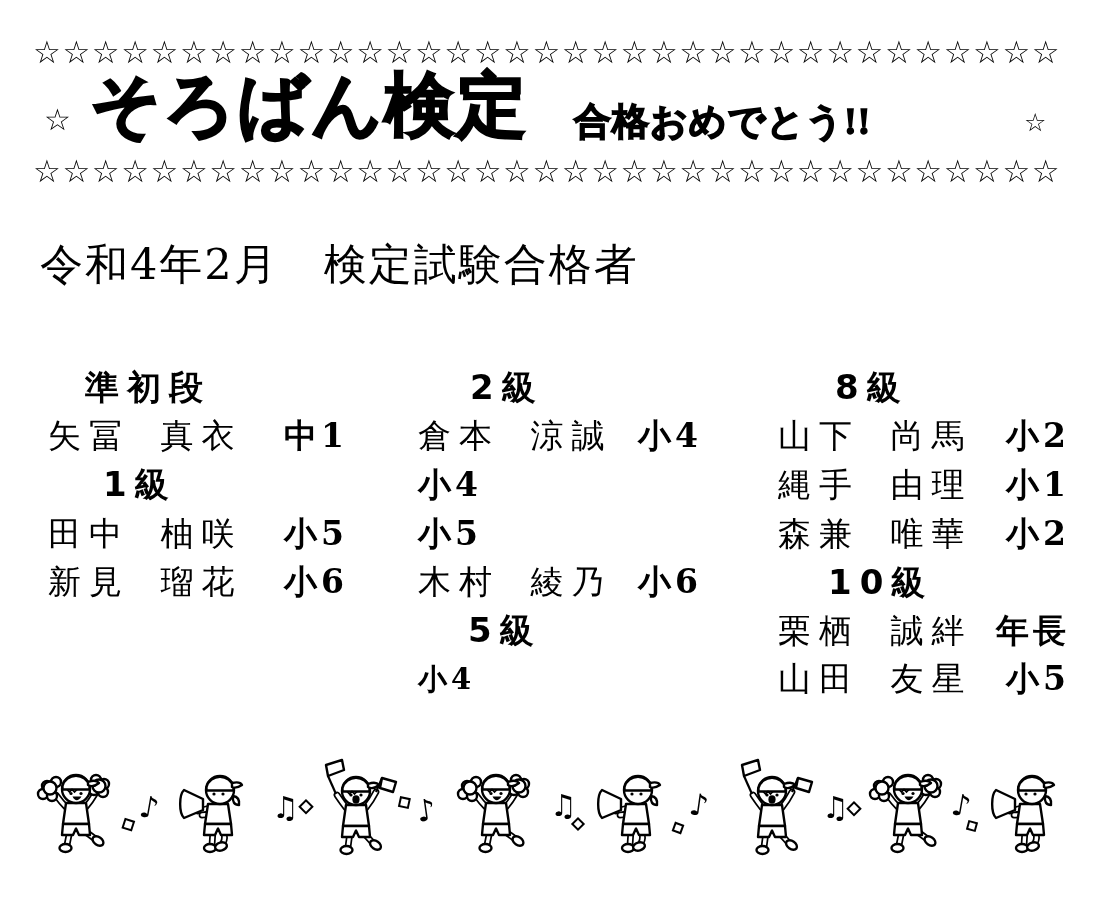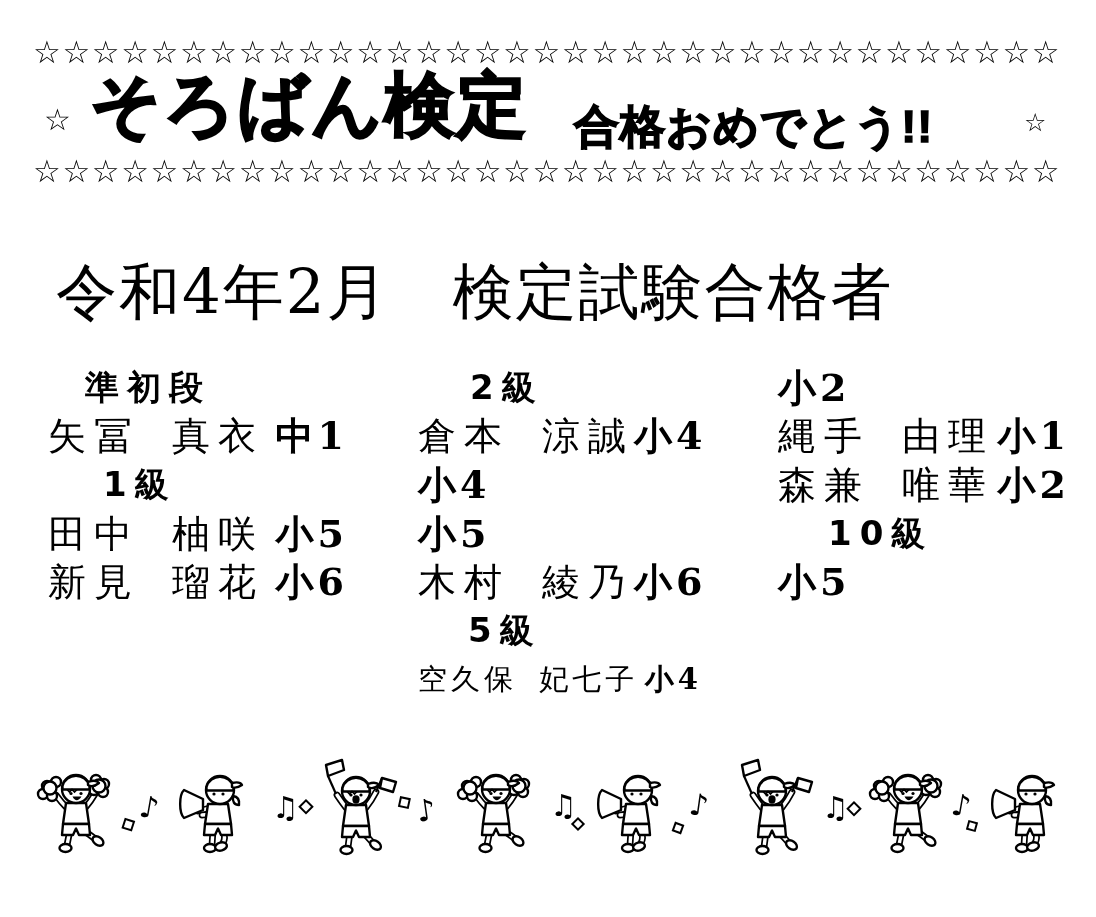--- a/index.html
+++ b/index.html
@@ -10,32 +10,32 @@
          font-family:"DejaVu Sans",sans-serif;font-size:31px;line-height:38px;color:#000;}
   .stars-top{top:33px;}
   .stars-bot{top:152px;}
   
   .star-sm{position:absolute;font-family:"DejaVu Sans",sans-serif;color:#000;}
   .star-left{left:44px;top:102px;font-size:30px;}
   .star-right{left:1024px;top:108px;font-size:25px;}
   .title{position:absolute;left:90px;top:66px;margin:0;font-family:"DejaVu Sans",sans-serif;
          font-weight:bold;font-size:70px;line-height:1.12;letter-spacing:2px;
          -webkit-text-stroke:2.2px #000;}
-  .subtitle{position:absolute;left:574px;top:100px;font-family:Liberation Sans, sans-serif;
-         font-weight:bold;font-size:45px;line-height:1.2;letter-spacing:1px;
+  .subtitle{position:absolute;left:574px;top:100px;font-family:Liberation Serif, serif;
+         font-weight:bold;font-size:37px;line-height:1.2;letter-spacing:1px;
          -webkit-text-stroke:1.5px #000;font-style:italic;font-style:normal;}
   
-  .heading{position:absolute;left:40px;top:236px;margin:16px;font-weight:500;
-         font-family:"DejaVu Serif",serif;font-size:61px;letter-spacing:2px;}
+  .heading{position:absolute;left:40px;top:236px;margin:0;font-weight:500;
+         font-family:"DejaVu Serif",serif;font-size:43px;letter-spacing:2px;}
   
   .col{position:absolute;top:364px;}
   .row{height:48.6px;display:flex;align-items:center;}
   .level{font-family:"DejaVu Sans",sans-serif;font-weight:600;font-size:34px;letter-spacing:8px;}
   .level.serif-level{font-family:"DejaVu Serif",serif;font-weight:700;}
-  .entry{justify-content:space-between;font-size:38px;}
+  .entry{justify-content:space-between;font-size:33px;}
   .entry .name{letter-spacing:8px;word-spacing:12px;white-space:nowrap;}
   .entry .grade{letter-spacing:4px;margin-right:-4px;white-space:nowrap;font-weight:bold;}
   .entry.small{font-size:29px;}
   .entry.small .name{letter-spacing:4px;word-spacing:9px;}
   
   .band{position:absolute;left:26px;top:756px;width:1044px;height:104px;}
   .st{fill:#fff;stroke:#000;stroke-width:2.4;stroke-linejoin:round;stroke-linecap:round;}
   .fl{fill:#000;stroke:none;}
   .lo{fill:none;stroke:#000;stroke-width:6.8;stroke-linecap:round;}
   .li{fill:none;stroke:#fff;stroke-width:3.4;stroke-linecap:round;}
@@ -158,39 +158,45 @@
     </div>
     <div class="row entry">
       <span class="grade">小5</span>
     </div>
     <div class="row entry">
       <span class="name">木村 綾乃</span>
       <span class="grade">小6</span>
     </div>
     <div class="row level" style="padding-left:50px">5級</div>
     <div class="row entry small">
-      <span class="name">空久保 妃七子</span>
       <span class="grade">小4</span>
     </div>
   </div>
 
   <div class="col" style="left:778px;width:288px">
-    <div class="row entry">
+    <div class="row level" style="padding-left:57px">8級</div>
+    <div class="row entry">
+      <span class="name">山下 尚馬</span>
       <span class="grade">小2</span>
     </div>
     <div class="row entry">
       <span class="name">縄手 由理</span>
       <span class="grade">小1</span>
     </div>
     <div class="row entry">
       <span class="name">森兼 唯華</span>
       <span class="grade">小2</span>
     </div>
     <div class="row level" style="padding-left:50px">10級</div>
     <div class="row entry">
+      <span class="name">栗栖 誠絆</span>
+      <span class="grade">年長</span>
+    </div>
+    <div class="row entry">
+      <span class="name">山田 友星</span>
       <span class="grade">小5</span>
     </div>
   </div>
 
   <svg class="band" viewBox="0 0 1044 104">
     <defs>
       <g id="kpom">
         <path class="lo" d="M34,64 L31,79"></path>
           <path class="li" d="M34,64 L31,79"></path>
         <path class="lo" d="M45,63 Q53,68 58,72"></path>

